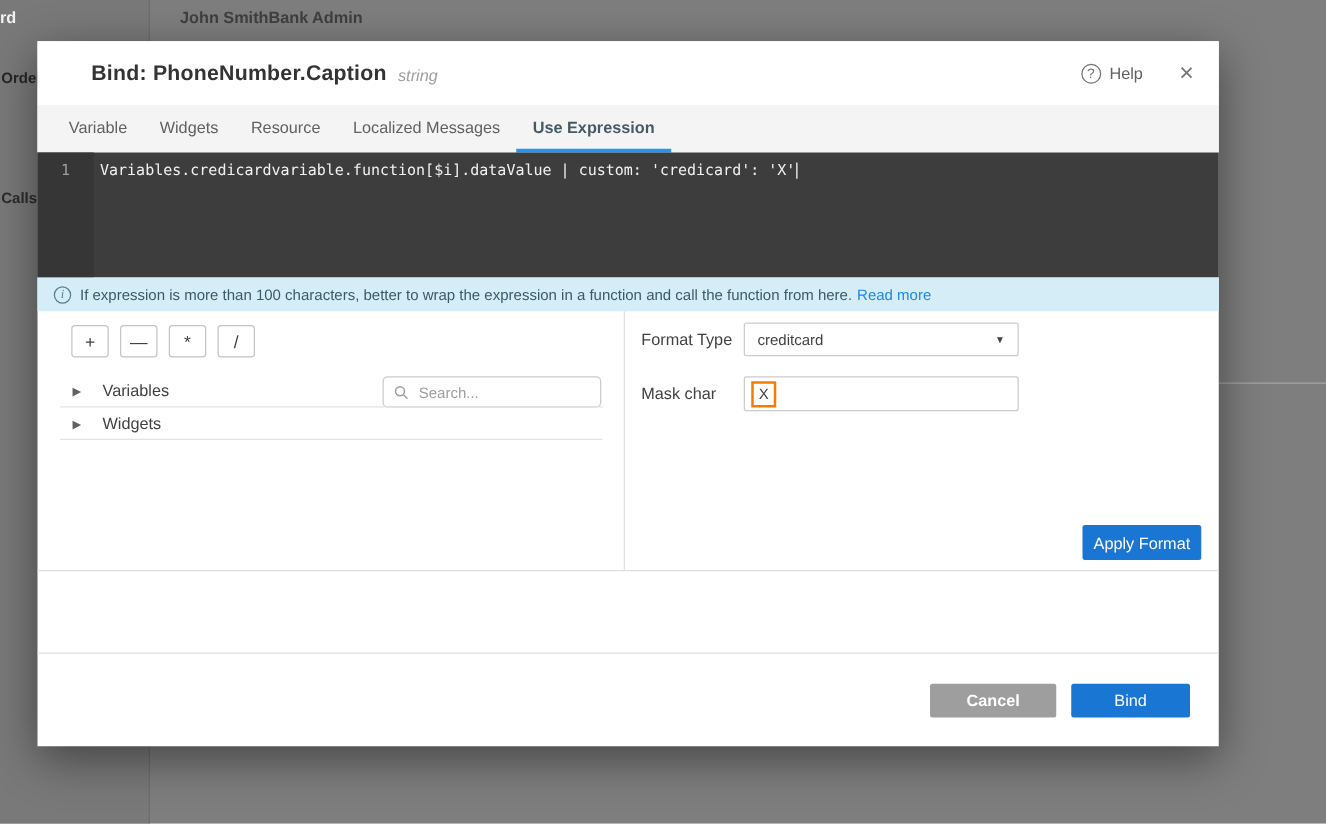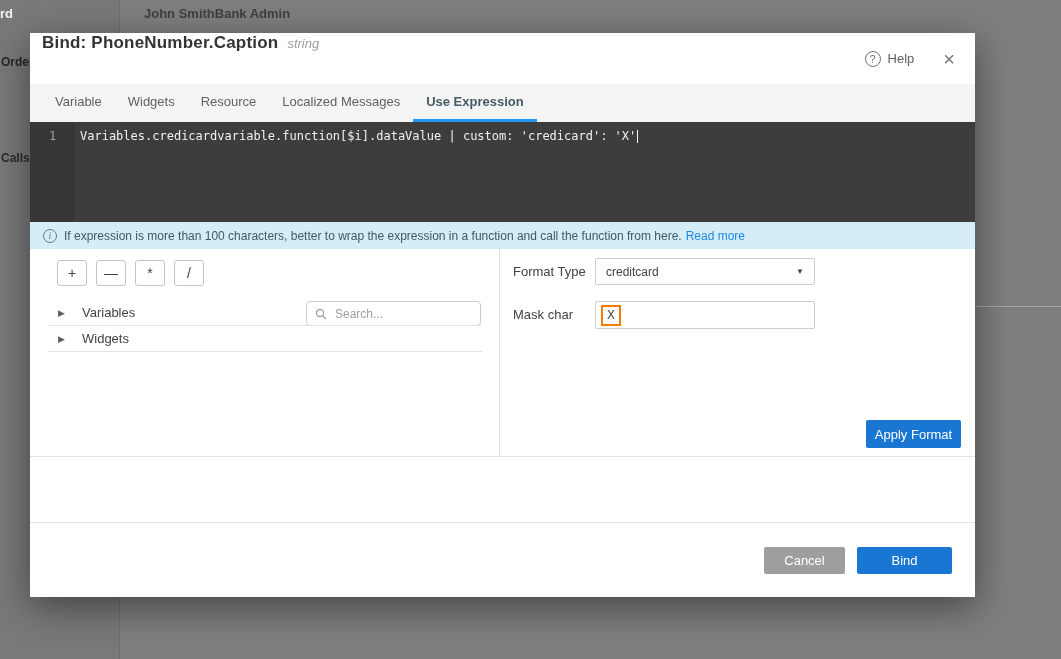--- a/index.html
+++ b/index.html
@@ -14,21 +14,21 @@
   .bg-frag-order { left:1px; top:55px; color:#262626; font-size:12px; }
   .bg-square { position:absolute; left:30px; top:56px; width:13px; height:13px; background:#1c1c1c; }
   .bg-frag-calls { left:1px; top:151px; color:#2b2b2b; font-size:12px; }
   .bg-user { position:absolute; left:144px; top:6px; color:#3f3f3f; font-size:13px; font-weight:bold; }
   .bg-line-right { position:absolute; left:975px; top:306px; width:86px; height:1px; background:rgba(240,240,240,0.35); }
 
   
   .modal { position:absolute; left:30px; top:33px; width:945px; height:564px; background:#ffffff;
            box-shadow:0 10px 35px rgba(0,0,0,0.45); display:flex; flex-direction:column; }
 
-  .modal-header { height:51px; flex:0 0 51px; display:flex; padding:0 20px 0 12px; background:#fff; }
+  .modal-header { height:51px; flex:0 0 51px; display:flex; align-items:center; padding:0 20px 0 43px; background:#fff; }
   .modal-title { font-size:17px; color:#333333; font-weight:bold; letter-spacing:0.2px; }
   .title-type { font-style:italic; color:#9e9e9e; font-size:13px; margin-left:9px; padding-top:3px; }
   .header-right { margin-left:auto; display:flex; align-items:center; }
   .help-icon { width:16px; height:16px; border:1px solid #757575; border-radius:50%; color:#757575;
                font-size:11px; line-height:14px; text-align:center; }
   .help-label { font-size:13px; color:#616161; margin-left:7px; }
   .close-icon { margin-left:29px; color:#757575; font-size:20px; line-height:20px; cursor:default; }
 
   .tabbar { height:38px; flex:0 0 38px; background:#f4f4f4; display:flex; padding-left:12px; }
   .tab { padding:0 13px; display:flex; align-items:center; font-size:13px; color:#616161;
@@ -76,21 +76,21 @@
   .mask-x { border:2px solid #f57c00; padding:0 4px; font-size:12px; color:#424242; line-height:17px; }
 
   .apply-btn { position:absolute; right:14px; top:171px; width:95px; height:28px; background:#1976d2; color:#fff;
                border:none; border-radius:2px; font-size:13px; font-family:"Liberation Sans",sans-serif; cursor:default; }
 
   .spacer { height:65px; flex:0 0 65px; }
   .footer { flex:1; border-top:1px solid #e0e0e0; display:flex; align-items:center; justify-content:flex-end;
             padding-right:23px; }
   .btn { height:27px; border:none; border-radius:2px; font-size:13px; color:#ffffff;
          font-family:"Liberation Sans",sans-serif; cursor:default; }
-  .btn-cancel { width:81px; background:#9e9e9e; margin-right:12px; }
+  .btn-cancel { width:101px; background:#9e9e9e; margin-right:12px;font-weight:bold; }
   .btn-bind { width:95px; background:#1976d2; }
 </style>
 </head>
 <body>
 
 <div class="stage">
 
   <div class="bg-sidebar"></div>
   <div class="bg-frag bg-frag-dashboard">rd</div>
   <div class="bg-frag bg-frag-order">Order</div>

